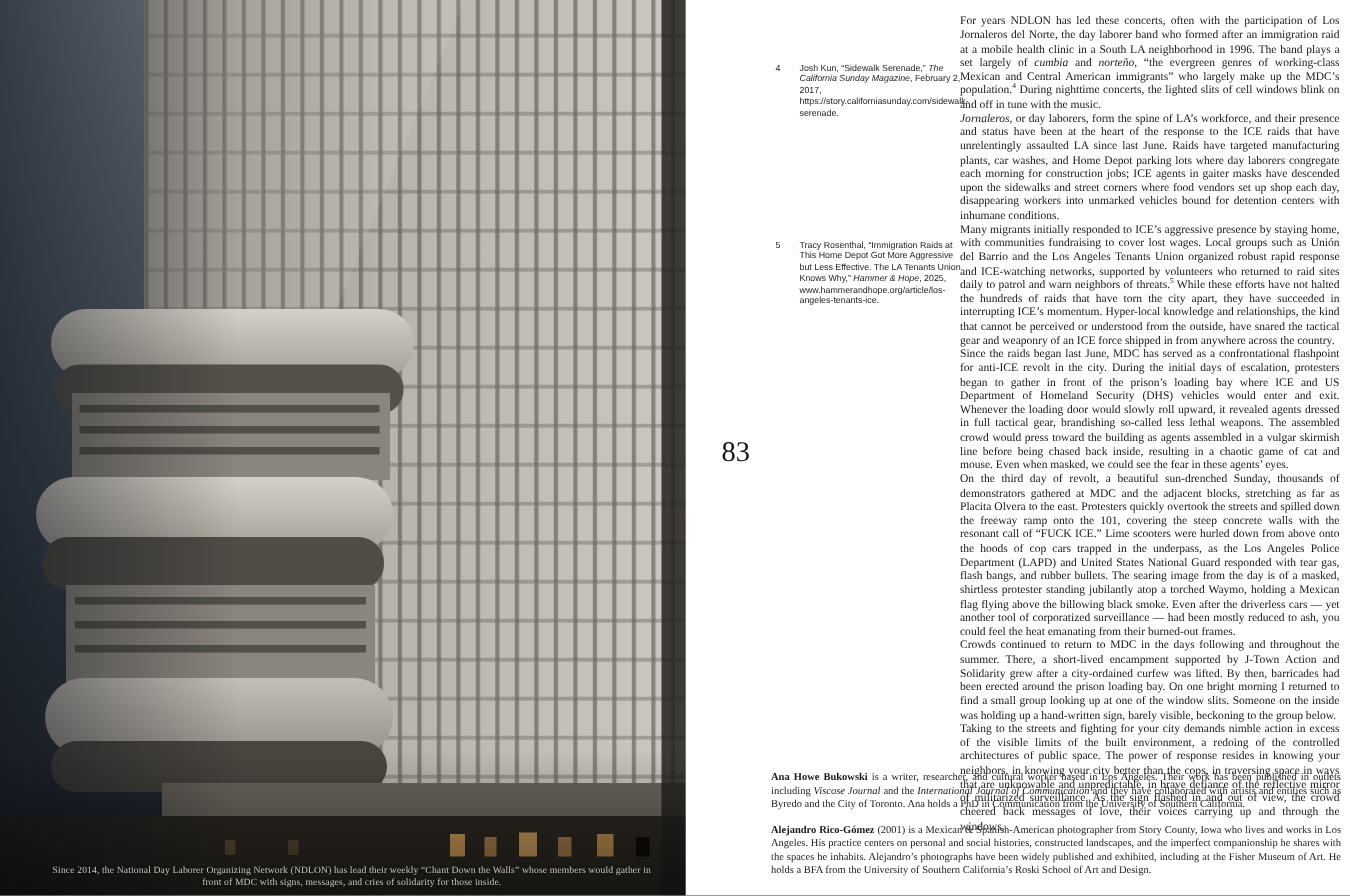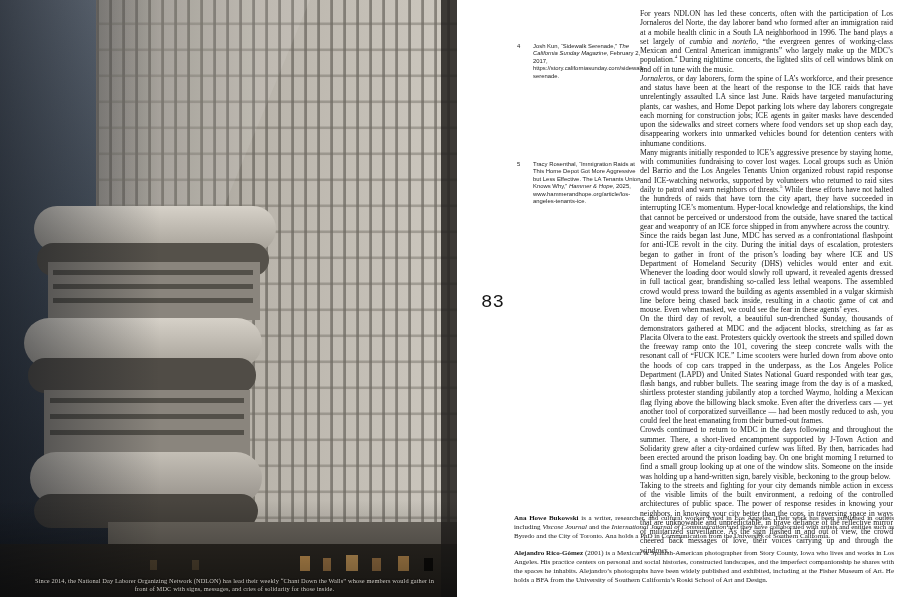--- a/index.html
+++ b/index.html
@@ -11,21 +11,21 @@
     position:absolute;left:0;top:0;width:457px;height:597px;overflow:hidden;background:#2a3039;
   }
   .photo svg{display:block;}
   .photo-caption{
     position:absolute;left:28px;right:16px;bottom:4px;text-align:center;
     color:#cbc8c2;font-size:6.4px;line-height:7.9px;letter-spacing:.1px;
     text-shadow:0 0 2px rgba(0,0,0,.6);
   }
   .page-number{
     position:absolute;left:481px;top:291px;
-    font-family:Liberation Mono, monospace;font-size:19px;color:#161616;
+    font-family:Liberation Serif, serif;font-size:19px;color:#161616;
   }
   .footnote{
     position:absolute;width:126px;display:flex;
     font-family:"Liberation Sans", sans-serif;font-size:5.9px;line-height:7.4px;color:#1d1d1d;
   }
   .footnote .num{width:16px;flex:none;}
   .footnote .fn-text{flex:1;}
   .fn-0{left:517px;top:43px;}
   .fn-1{left:517px;top:161px;}
   .article{

